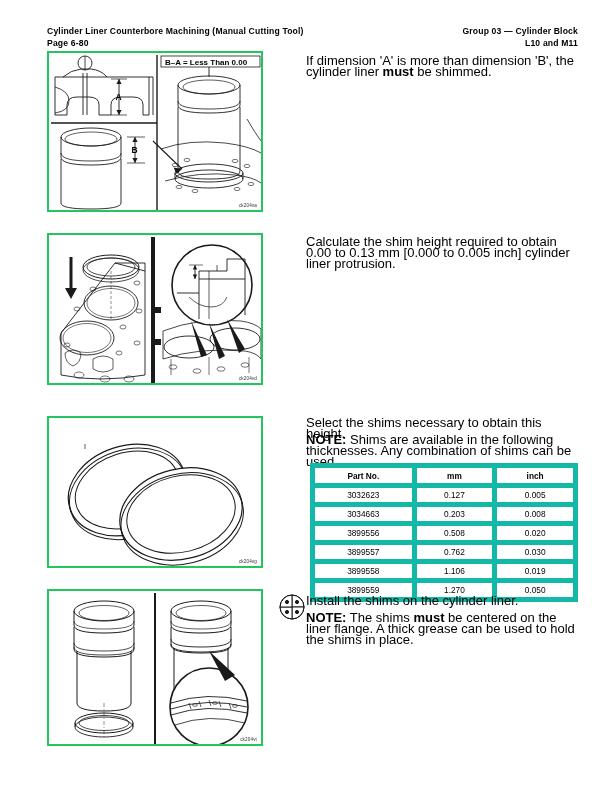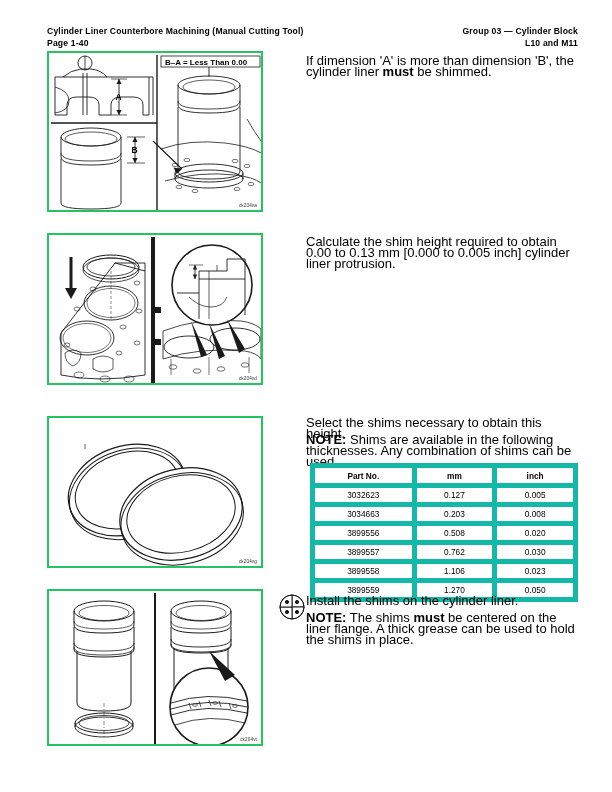--- a/index.html
+++ b/index.html
@@ -124,21 +124,21 @@
   }
 </style>
 </head>
 <body>
 
 <div class="page">
 
   <div class="header">
     <div class="hdr-left">
       <div class="hdr-line">Cylinder Liner Counterbore Machining (Manual Cutting Tool)</div>
-      <div class="hdr-line">Page 1-40</div>
+      <div class="hdr-line">Page 6-80</div>
     </div>
     <div class="hdr-right">
       <div class="hdr-line">Group 03 — Cylinder Block</div>
       <div class="hdr-line">L10 and M11</div>
     </div>
   </div>
 
   <div class="figure fig1">
     <svg width="214" height="159" viewBox="0 0 214 159">
       <g fill="none" stroke="#1a1a1a" stroke-width="1">
@@ -426,21 +426,21 @@
           <td class="col-inch">0.020</td>
         </tr>
         <tr>
           <td class="col-part">3899557</td>
           <td class="col-mm">0.762</td>
           <td class="col-inch">0.030</td>
         </tr>
         <tr>
           <td class="col-part">3899558</td>
           <td class="col-mm">1.106</td>
-          <td class="col-inch">0.023</td>
+          <td class="col-inch">0.019</td>
         </tr>
         <tr>
           <td class="col-part">3899559</td>
           <td class="col-mm">1.270</td>
           <td class="col-inch">0.050</td>
         </tr>
       </tbody>
   </table>
 
   <div class="shim-icon">

